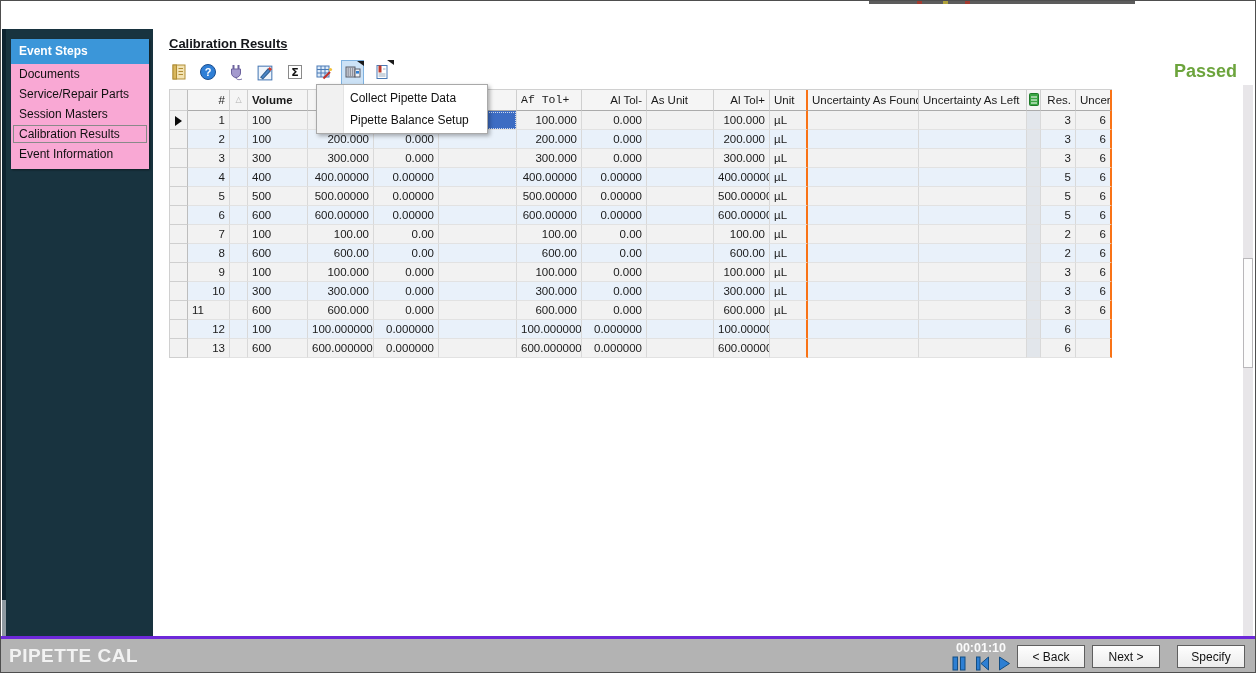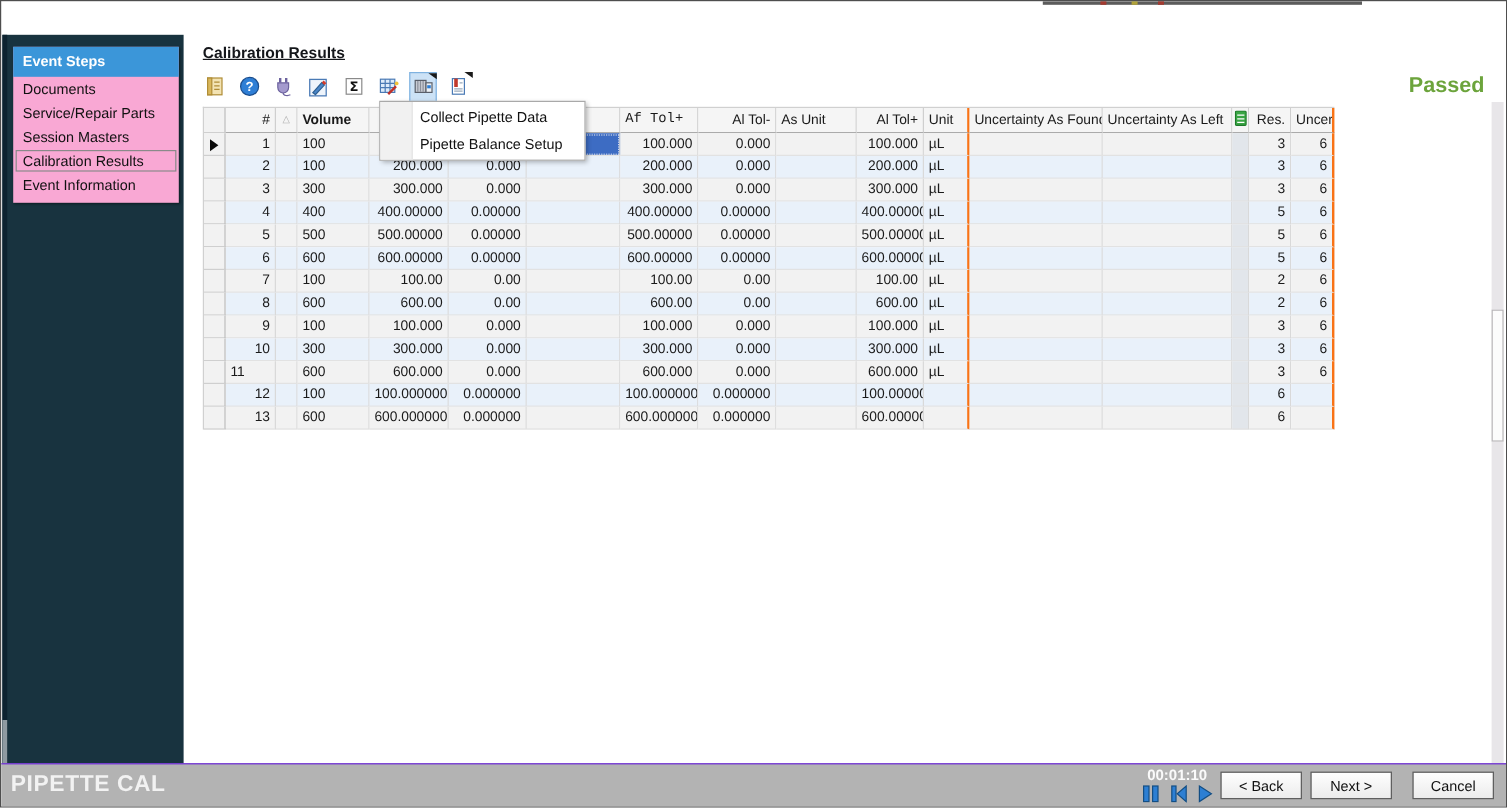--- a/index.html
+++ b/index.html
@@ -64,21 +64,21 @@
                  border-right:1px solid #e4e4e4; }
   .menu-item { position:relative; height:22px; line-height:22px; padding-left:33px; font-size:12px; color:#111; }
 
   
   .vscroll { position:absolute; right:2px; top:84px; height:551px; width:10px; background:#e8e6e9; }
   .vthumb { position:absolute; top:173px; height:110px; left:0px; width:10px; background:#fcfcfc;
             border:1px solid #b9b7ba; }
 
   
   .footer { position:absolute; left:0; bottom:0; width:100%; height:36px; background:#b3b3b3;
-            border-top:1px solid #6d28d9; }
+            border-top:3px solid #6d28d9; }
   .footer-app { position:absolute; left:8px; top:6px; font-size:19px; font-weight:bold;
                 color:#f2f2f2; letter-spacing:.5px; }
   .timer { position:absolute; left:950px; top:2px; width:60px; text-align:center; font-size:12.5px;
            font-weight:bold; color:#fafafa; }
   .media { position:absolute; left:951px; top:17px; display:flex; gap:8px; align-items:center; }
   .media svg { display:block; }
   .btn { position:absolute; top:6px; width:68px; height:23px; font-size:12px;
          font-family:"Liberation Sans", sans-serif; color:#111;
          background:linear-gradient(#fefefe,#ececec); border:1px solid #5f5f5f; }
   .btn-back { left:1016px; } .btn-next { left:1091px; } .btn-cancel { left:1176px; }
@@ -478,16 +478,16 @@
       <svg width="15" height="15" viewBox="0 0 15 15">
         <rect x="1.5" y="1" width="3.5" height="13" fill="#2d7fd3" stroke="#134e84"></rect>
         <polygon points="13.5,1 13.5,14 6,7.5" fill="#2d7fd3" stroke="#134e84"></polygon>
       </svg>
       <svg width="13" height="15" viewBox="0 0 13 15">
         <polygon points="1.5,1 11.5,7.5 1.5,14" fill="#2d7fd3" stroke="#134e84"></polygon>
       </svg>
     </div>
     <button class="btn btn-back">&lt; Back</button>
     <button class="btn btn-next">Next &gt;</button>
-    <button class="btn btn-cancel">Cancel</button>
+    <button class="btn btn-cancel">Specify</button>
   </div>
 
 </div>
 
 </body></html>

